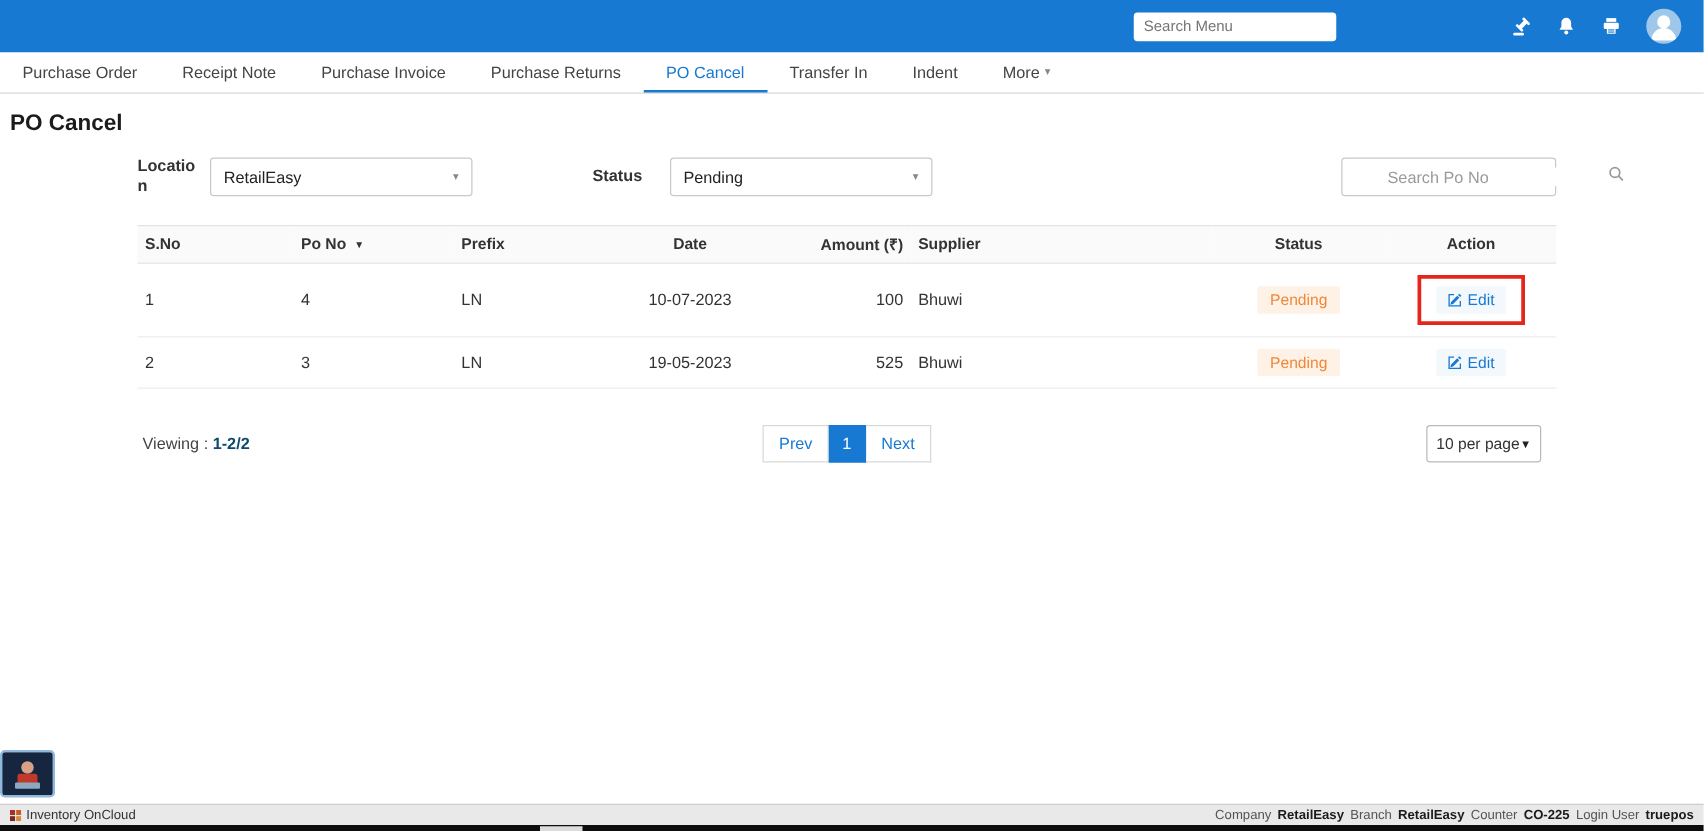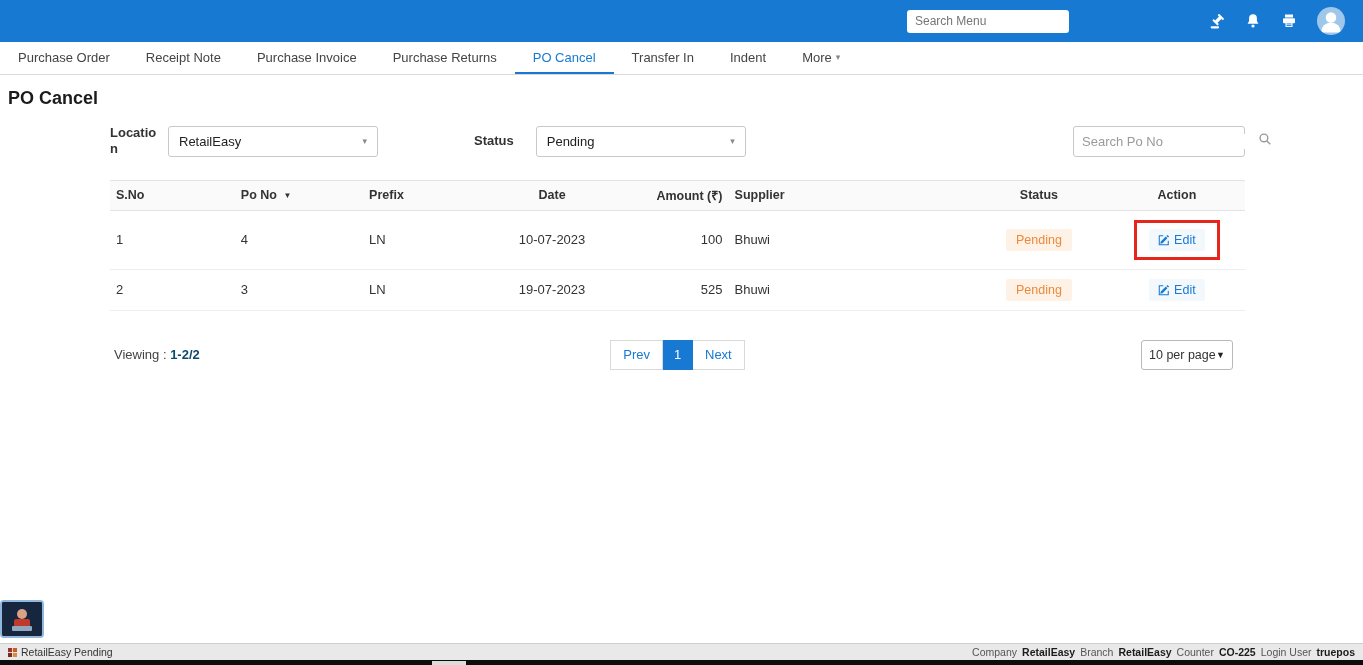--- a/index.html
+++ b/index.html
@@ -95,21 +95,21 @@
   .label-status { margin-left: 96px; margin-right: 22px; }
   .search-po {
     margin-left: auto;
     width: 172px; height: 31px;
     border: 1px solid #c9c9c9; border-radius: 3px;
     display: flex; align-items: center;
     padding: 0 8px; background: #fff;
   }
   .search-po input {
     border: none; outline: none; flex: 1; font-size: 13px;
-    font-family: "Liberation Sans", sans-serif; color: #333;
+    font-family: "Liberation Sans", sans-serif; color: #333; margin-left: 28px;
   }
   .search-po input::placeholder { color: #9a9a9a; }
 
   
   table.po-table { width: 100%; border-collapse: collapse; margin-top: 22px; font-size: 13px; }
   .po-table thead th {
     background: #fafafa;
     border-top: 1px solid #e3e3e3;
     border-bottom: 1px solid #e3e3e3;
     font-size: 12.5px; font-weight: bold; color: #333;
@@ -309,21 +309,21 @@
                 </svg>
               <span>Edit</span>
             </a>
           </span>
         </td>
       </tr>
       <tr>
         <td>2</td>
         <td>3</td>
         <td>LN</td>
-        <td class="al-c">19-07-2023</td>
+        <td class="al-c">19-05-2023</td>
         <td class="al-r">525</td>
         <td>Bhuwi</td>
         <td class="al-c"><span class="status-pill">Pending</span></td>
         <td class="al-c">
           <a class="edit-link">
             <svg width="12" height="12" viewBox="0 0 16 16" fill="#1779d2">
                 <path d="M12.6 1.2l2.2 2.2-1.4 1.4-2.2-2.2z"></path>
                 <path d="M10.4 3.4l2.2 2.2L6 12.2l-3 .8.8-3z"></path>
                 <path d="M13 9v4.6H2.4V3H7V1.6H1v13.4h13.4V9z"></path>
               </svg>
@@ -362,21 +362,21 @@
 </div>
 
 <div class="statusbar">
   <span class="brand">
     <svg width="9" height="9" viewBox="0 0 10 10">
         <rect width="4.5" height="4.5" fill="#a33327"></rect>
         <rect x="5.5" width="4.5" height="4.5" fill="#c75b2a"></rect>
         <rect y="5.5" width="4.5" height="4.5" fill="#7a2a20"></rect>
         <rect x="5.5" y="5.5" width="4.5" height="4.5" fill="#d98a3d"></rect>
       </svg>
-    <span>RetailEasy Pending</span>
+    <span>Inventory OnCloud</span>
   </span>
   <span class="sysinfo">
     <span>Company</span>
     <b>RetailEasy</b>
     <span>Branch</span>
     <b>RetailEasy</b>
     <span>Counter</span>
     <b>CO-225</b>
     <span>Login User</span>
     <b>truepos</b>

